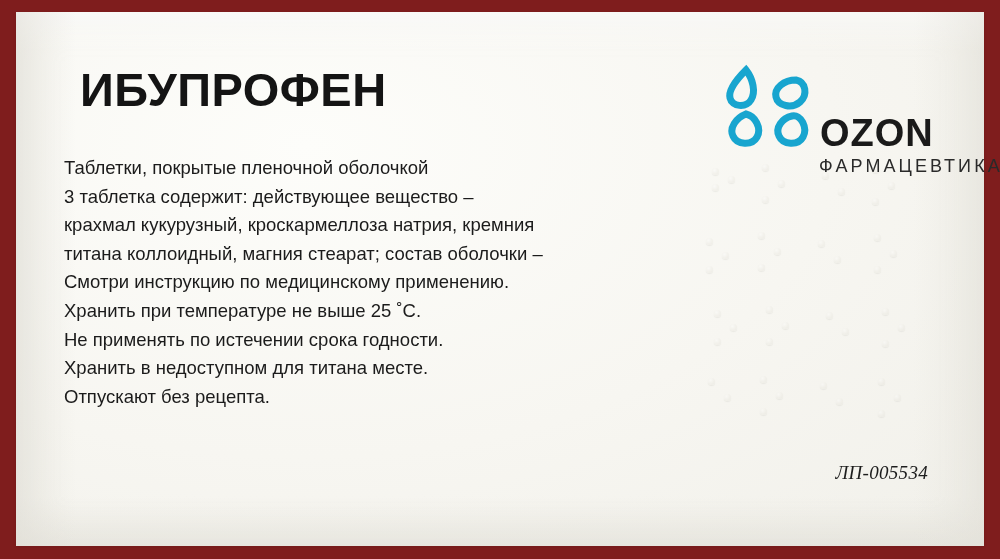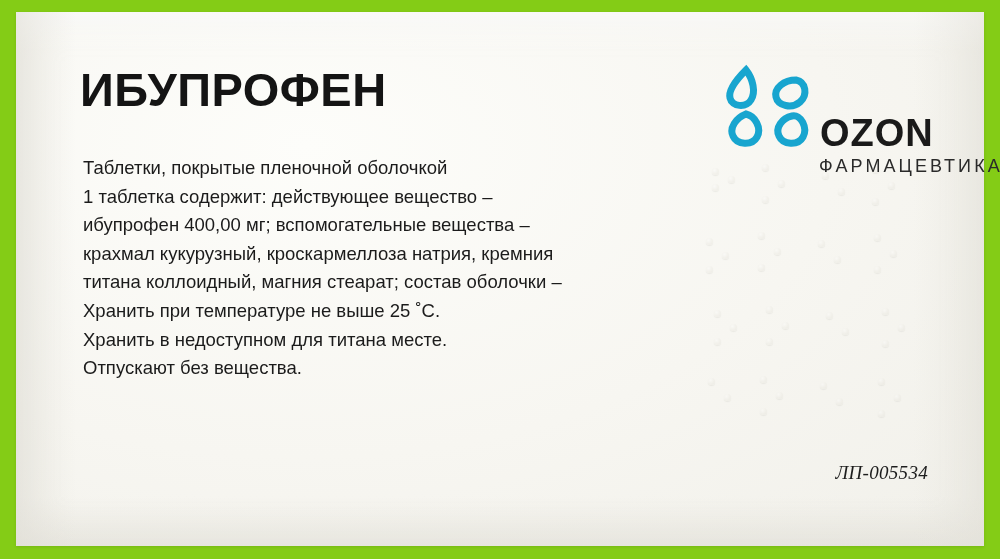--- a/index.html
+++ b/index.html
@@ -11,21 +11,21 @@
     width: 1000px;
     height: 559px;
     overflow: hidden;
     font-family: "Liberation Sans", sans-serif;
   }
 
   .photo {
     position: relative;
     width: 1000px;
     height: 559px;
-    background: #84cc16;
+    background: #7f1d1d;
     overflow: hidden;
   }
 
   
   .box {
     position: absolute;
     left: 16px;
     top: 12px;
     width: 968px;
     height: 534px;
@@ -73,21 +73,21 @@
     top: 50px;
     font-size: 47px;
     font-weight: bold;
     letter-spacing: 0.5px;
     color: #141414;
     font-family: "Liberation Sans", sans-serif;
   }
 
   .body-text {
     position: absolute;
-    left: 67px;
+    left: 48px;
     top: 142px;
     width: 640px;
     font-size: 18.5px;
     line-height: 28.6px;
     color: #1b1b1b;
     font-family: "Liberation Sans", sans-serif;
   }
   .body-text .line {
     white-space: nowrap;
   }
@@ -192,27 +192,28 @@
       <span style="left:134px; top:236px;"></span>
       <span style="left:176px; top:216px;"></span>
       <span style="left:192px; top:232px;"></span>
       <span style="left:176px; top:248px;"></span>
     </div>
 
     <div class="title">ИБУПРОФЕН</div>
 
     <div class="body-text">
       <div class="line">Таблетки, покрытые пленочной оболочкой</div>
-      <div class="line">1 таблетка содержит: действующее вещество –</div>
-      <div class="line">ибупрофен 400,00 мг; вспомогательные вещества –</div>
+      <div class="line">3 таблетка содержит: действующее вещество –</div>
       <div class="line">крахмал кукурузный, кроскармеллоза натрия, кремния</div>
       <div class="line">титана коллоидный, магния стеарат; состав оболочки –</div>
+      <div class="line">Смотри инструкцию по медицинскому применению.</div>
       <div class="line">Хранить при температуре не выше 25 ˚С.</div>
+      <div class="line">Не применять по истечении срока годности.</div>
       <div class="line">Хранить в недоступном для титана месте.</div>
-      <div class="line">Отпускают без вещества.</div>
+      <div class="line">Отпускают без рецепта.</div>
     </div>
 
     <div class="logo">
       <div class="logo-mark">
         <svg viewBox="0 0 96 86" width="96" height="86" xmlns="http://www.w3.org/2000/svg">
           <g fill="none" stroke="#18a5cf" stroke-width="7" stroke-linecap="round">
             <path d="M26 6 C16 16 8 26 10 34 C12 43 26 44 31 36 C36 28 33 15 26 6 Z"></path>
             <path d="M76 16 C64 16 54 24 56 33 C58 42 72 45 80 38 C88 31 86 18 76 16 Z"></path>
             <path d="M26 50 C16 54 9 64 13 72 C17 81 32 82 37 73 C42 64 35 52 26 50 Z"></path>
             <path d="M72 52 C62 54 55 64 59 72 C63 81 78 82 83 73 C88 64 81 50 72 52 Z"></path>

